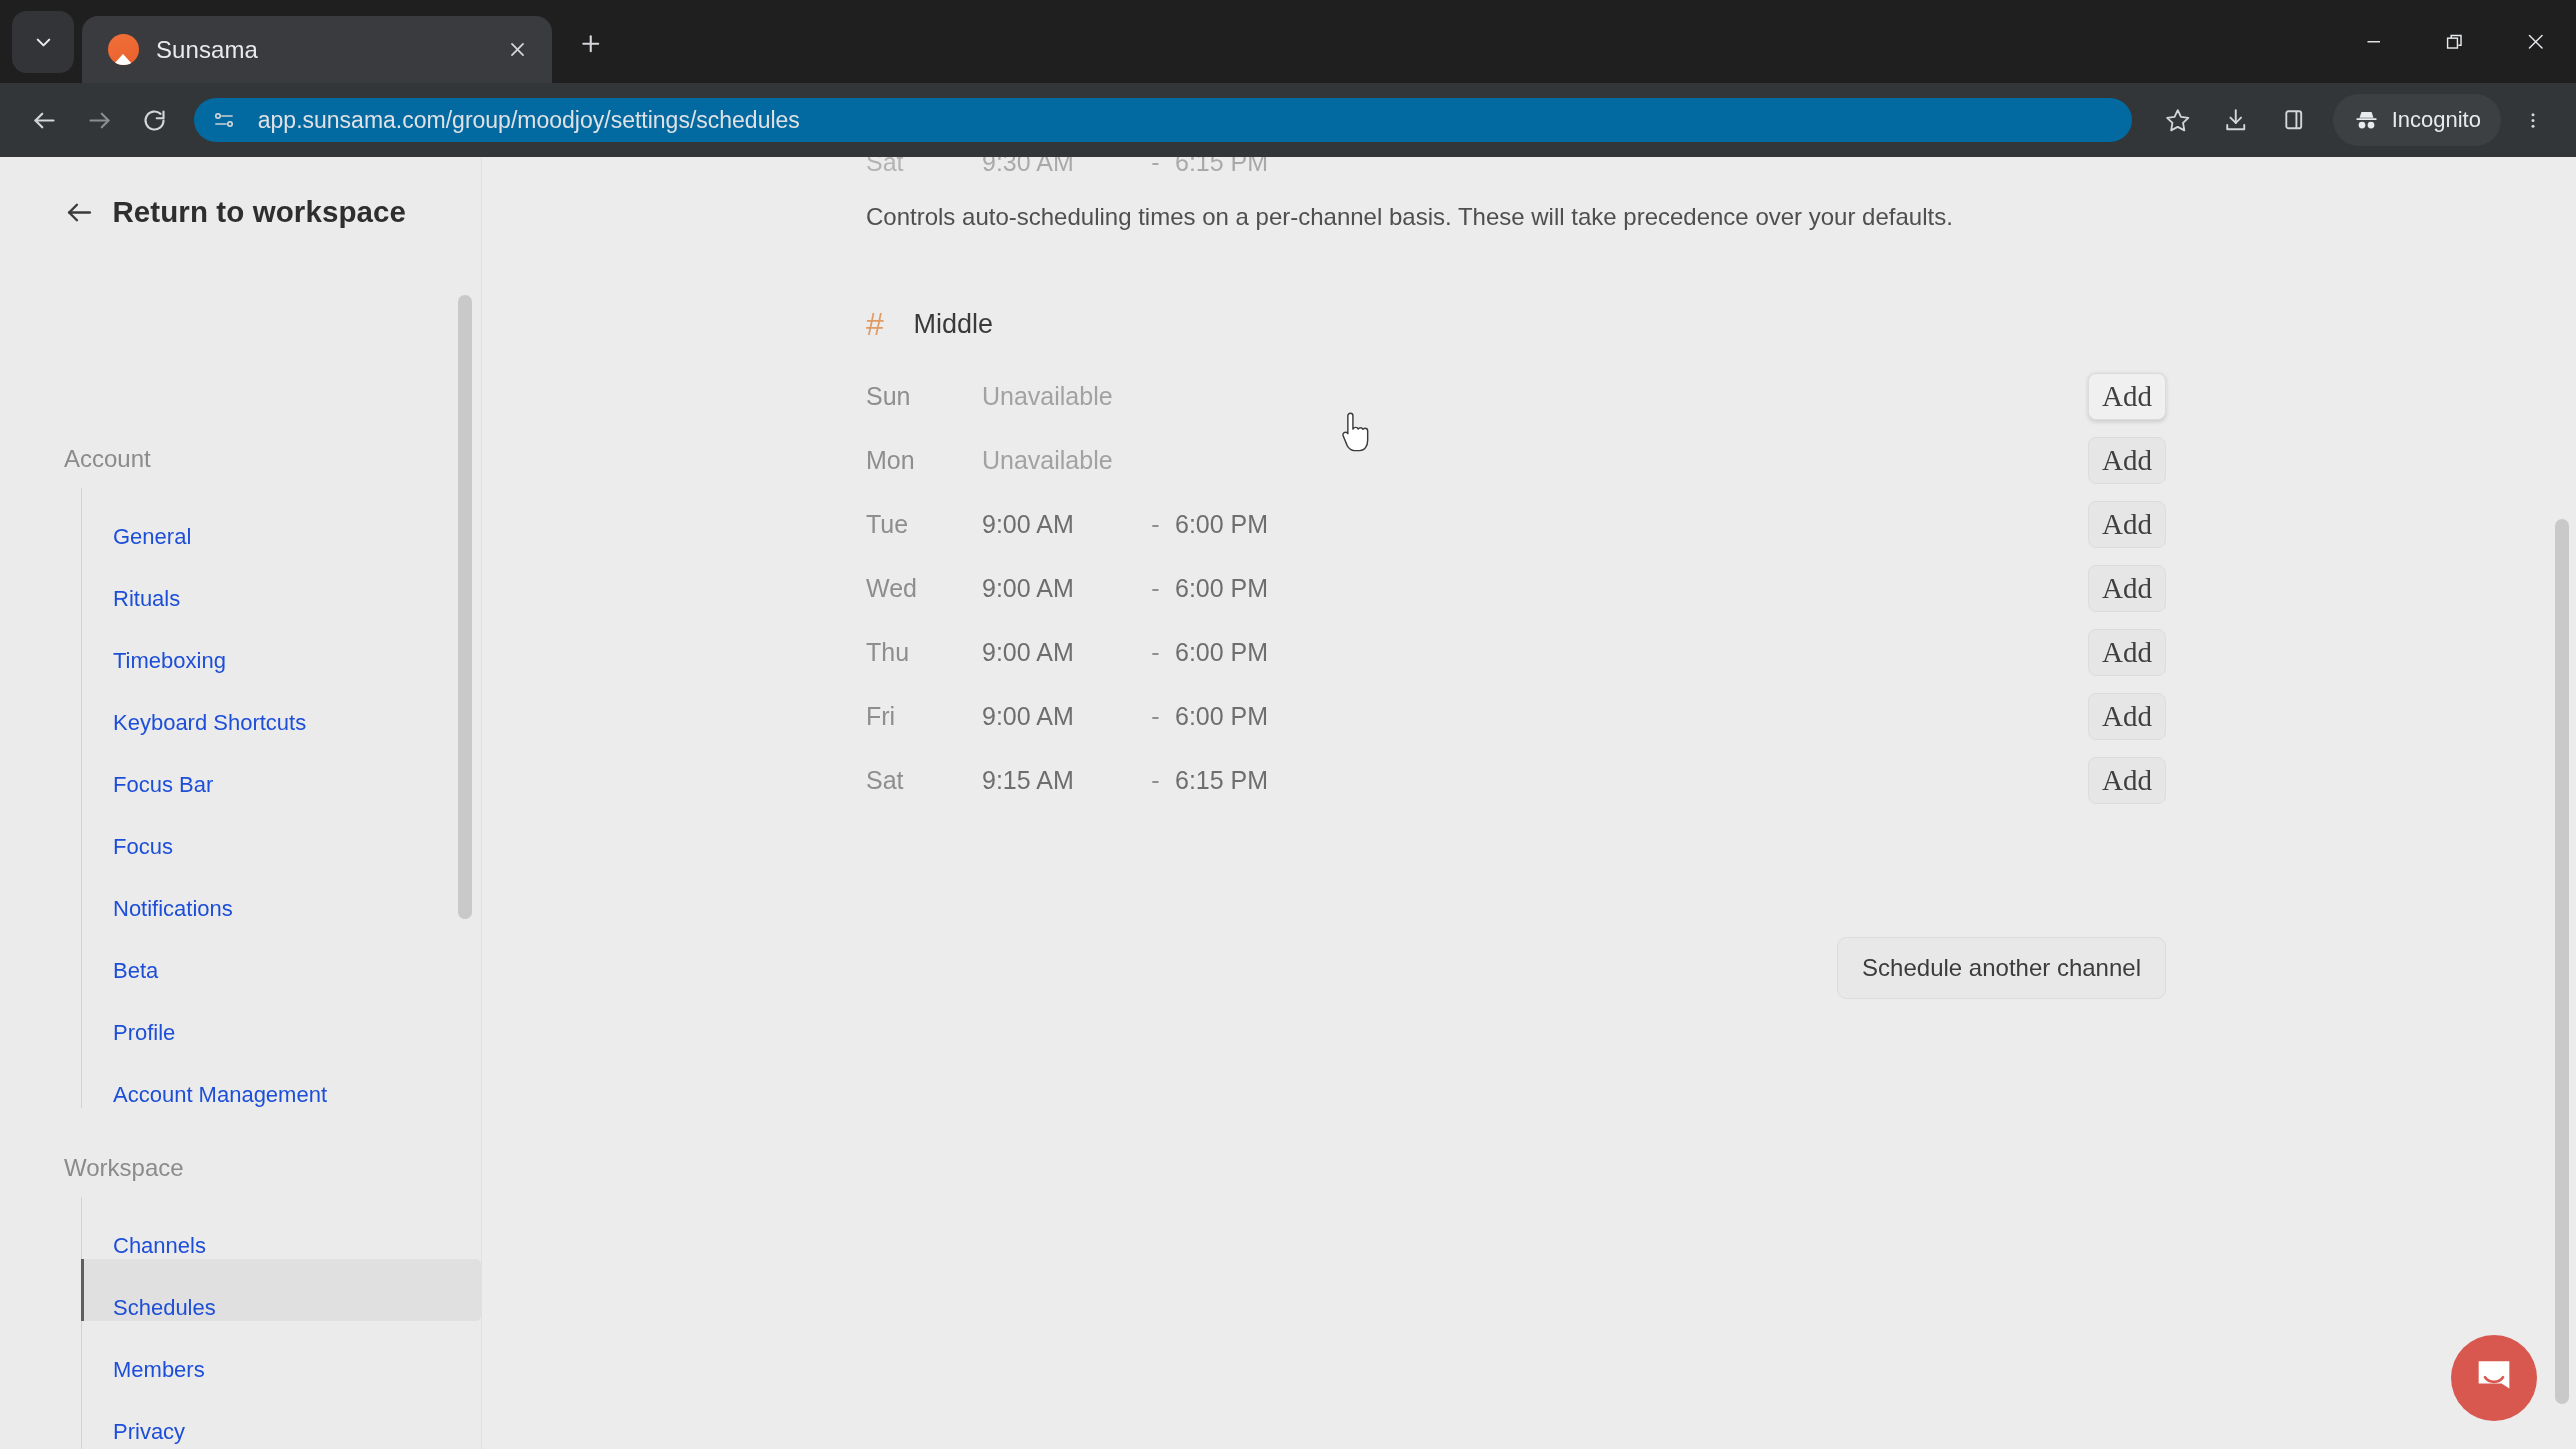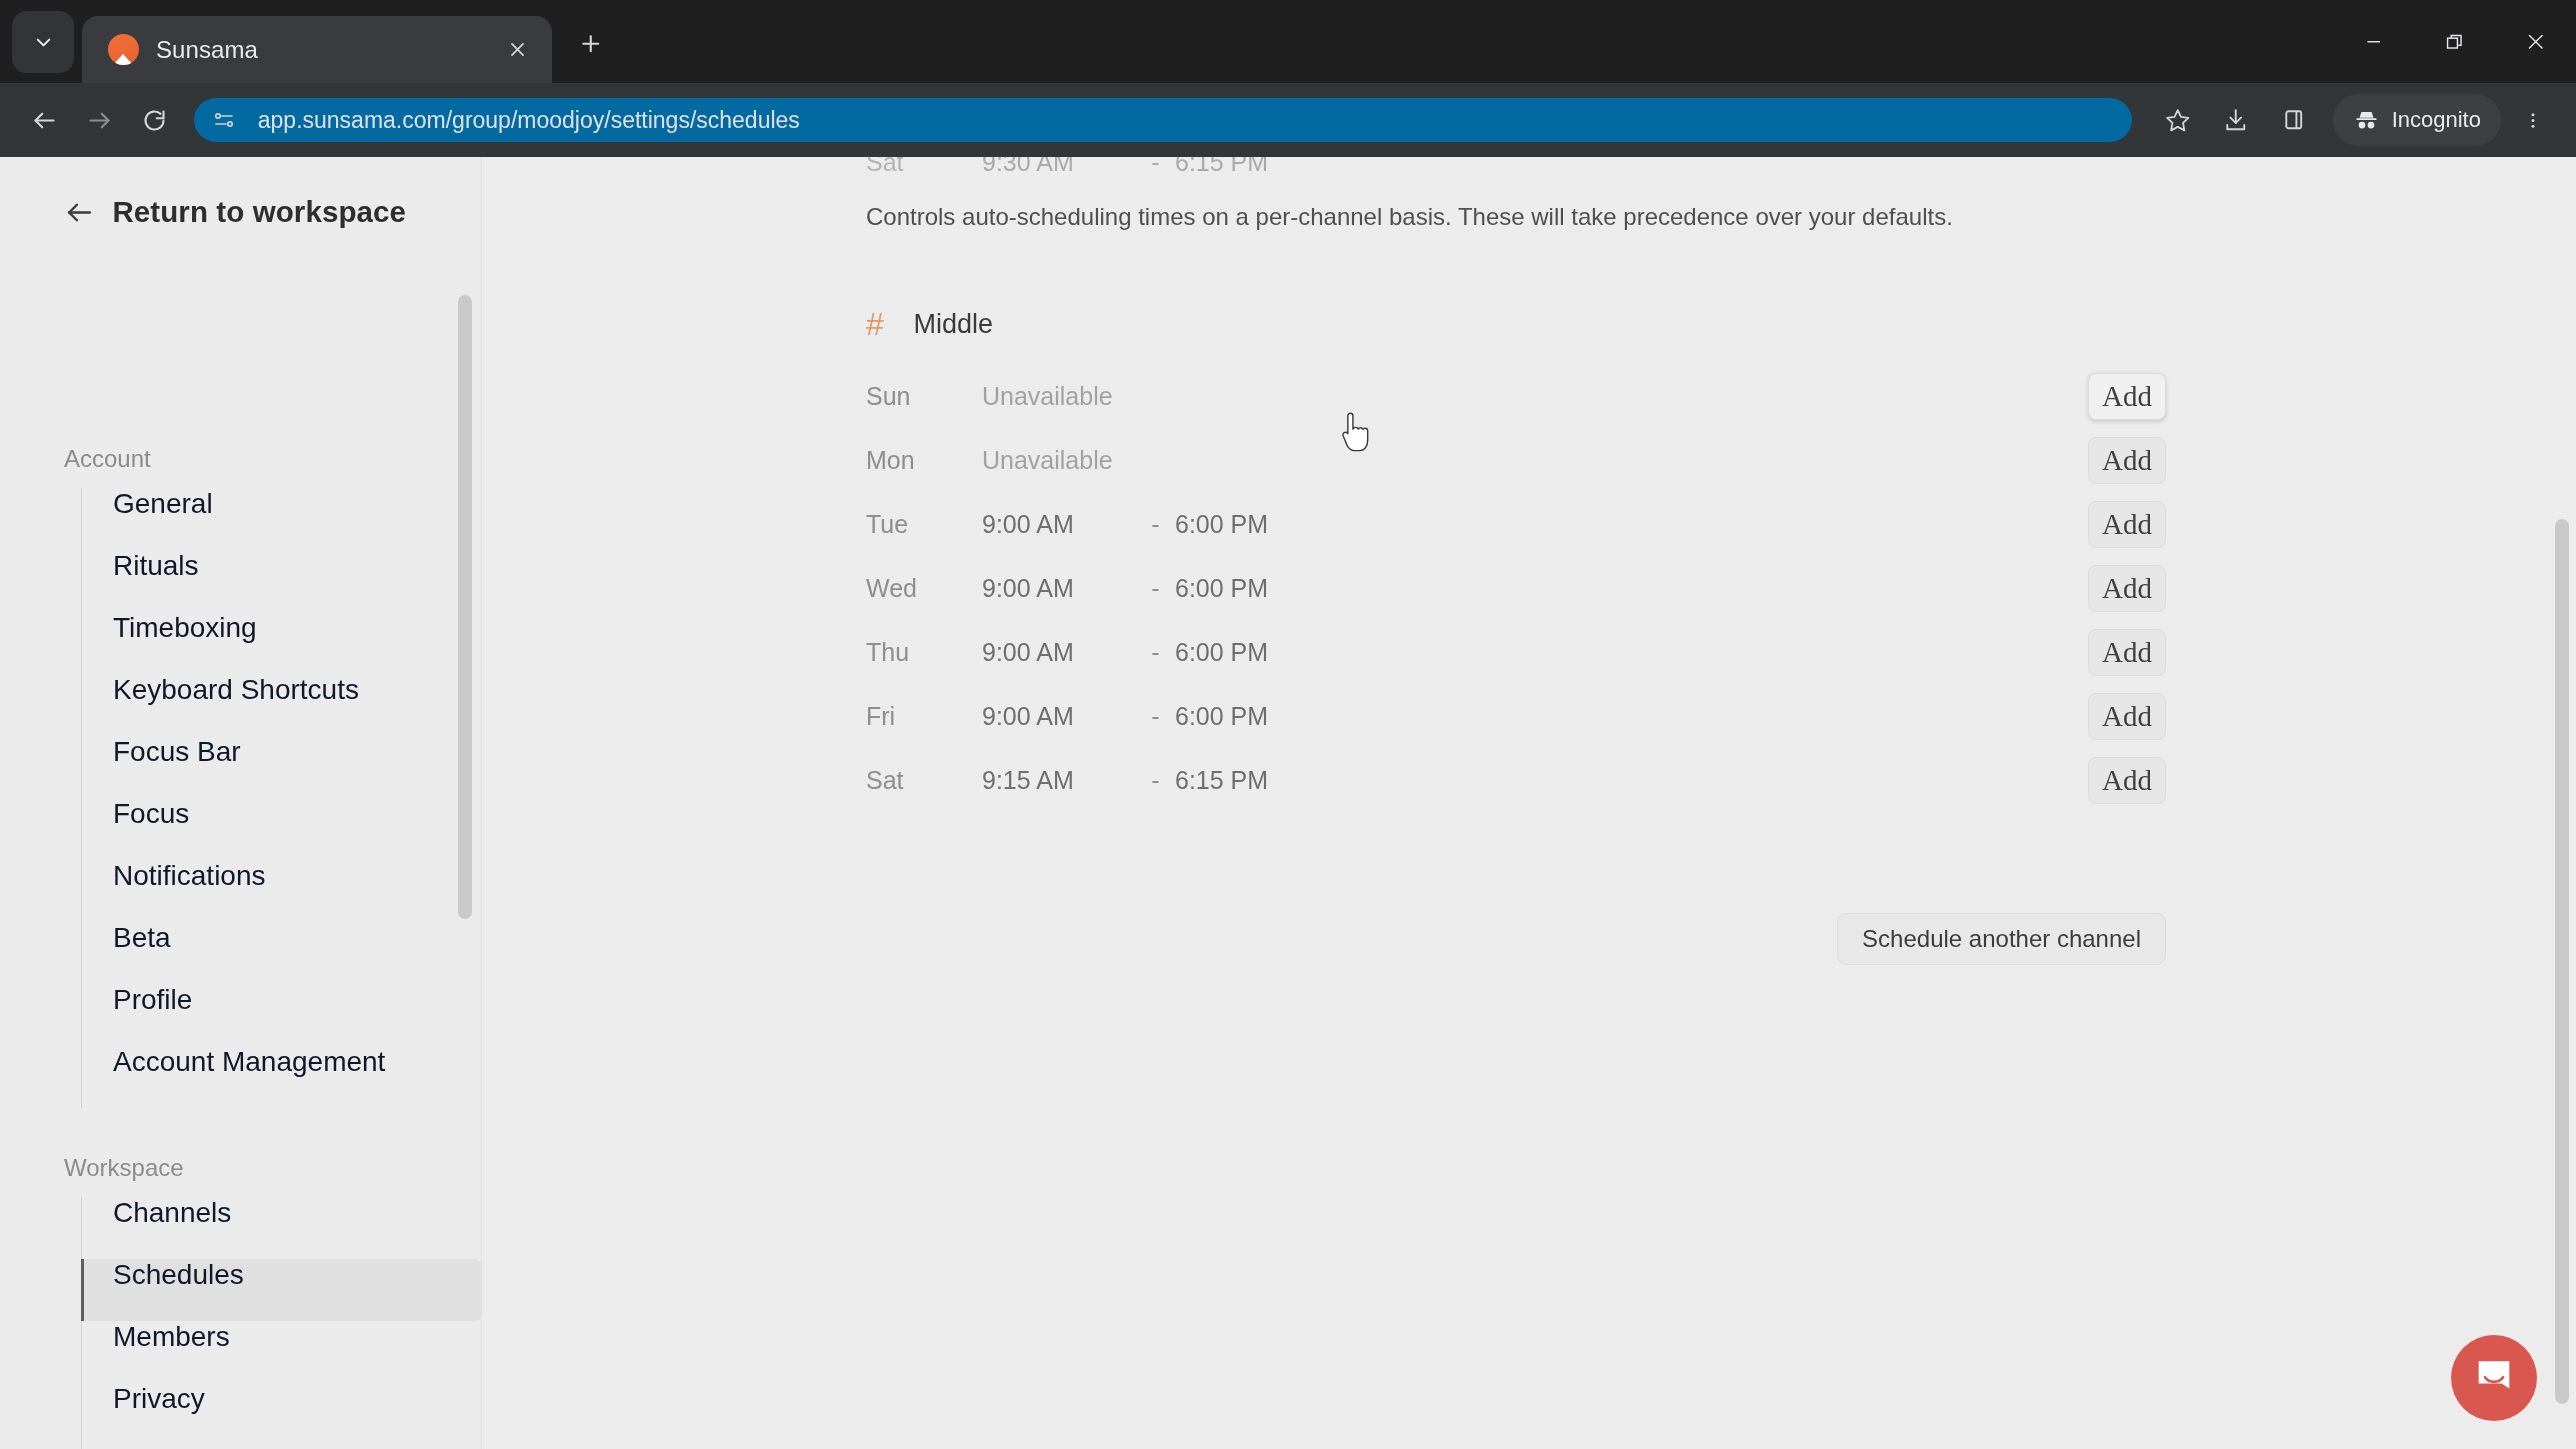--- a/index.html
+++ b/index.html
@@ -84,22 +84,22 @@
   .return-row {
     display:flex; align-items:center; padding:38px 0 0 64px;
   }
   .return-row svg { width:31px; height:31px; flex:none; }
   .return-label { font-size:29.5px; color:#2e2e2e; font-weight:bold; margin-left:17.4px; letter-spacing:0.1px; }
 
   .nav-scroll { position:absolute; top:288px; left:0; right:0; bottom:0; }
   .nav-group-label { font-size:24px; color:#8b8b8b; padding-left:64px; margin-bottom:14.8px; }
   .nav-list { border-left:1.3px solid #d2d2d2; margin-left:81px; position:relative; }
   .nav-item {
-    height:62px; display:flex; align-items:flex-start;
-    padding-left:31px; font-size:28px; color:#0f172a; position:relative;
+    height:62px; display:flex; align-items:flex-end;
+    padding-left:31px; font-size:22px; color:#1d4ed8; position:relative;
   }
   .nav-item.active { background:#e0e0e0; border-radius:0 5.4px 5.4px 0; }
   .nav-item.active::before {
     content:""; position:absolute; left:-1.3px; top:0; bottom:0; width:3.4px; background:#5f5f5f;
   }
   .group-gap { height:46px; }
 
   .sb-scrollbar {
     position:absolute; right:9.4px; top:138px; width:13.4px; height:624px;
     background:#c9c9c9; border-radius:6.7px;
@@ -134,23 +134,23 @@
   .add-btn {
     width:78px; height:47px; border-radius:8px; background:#e6e6e6;
     border:0.7px solid #dcdcdc; color:#404040; font-size:29px;
     display:flex; align-items:center; justify-content:center; flex:none;
     font-family:Liberation Serif, serif;
   }
   .add-btn.hovered { background:#f0f0f0; box-shadow:0 1.3px 4.7px rgba(0,0,0,.14); }
 
   .another-wrap { width:1300px; display:flex; justify-content:flex-end; margin-top:101px; }
   .another-btn {
-    height:52px; border-radius:9.4px; background:#e8e8e8; border:0.7px solid #dcdcdc;
+    height:62px; border-radius:9.4px; background:#e8e8e8; border:0.7px solid #dcdcdc;
     color:#3c3c3c; font-size:24px; padding:0 24px;
-    display:flex; align-items:center; font-family:"Liberation Sans", sans-serif;
+    display:flex; align-items:center; font-family:"Liberation Sans", sans-serif;margin-top:24px;
   }
 
   .page-scrollbar {
     position:absolute; right:6.7px; top:362px; width:14.8px; height:885px;
     background:#c9c9c9; border-radius:7.4px;
   }
 
   .intercom {
     position:absolute; right:39px; bottom:28px; width:86px; height:86px;
     border-radius:50%; background:#d8584f; display:flex; align-items:center; justify-content:center;

